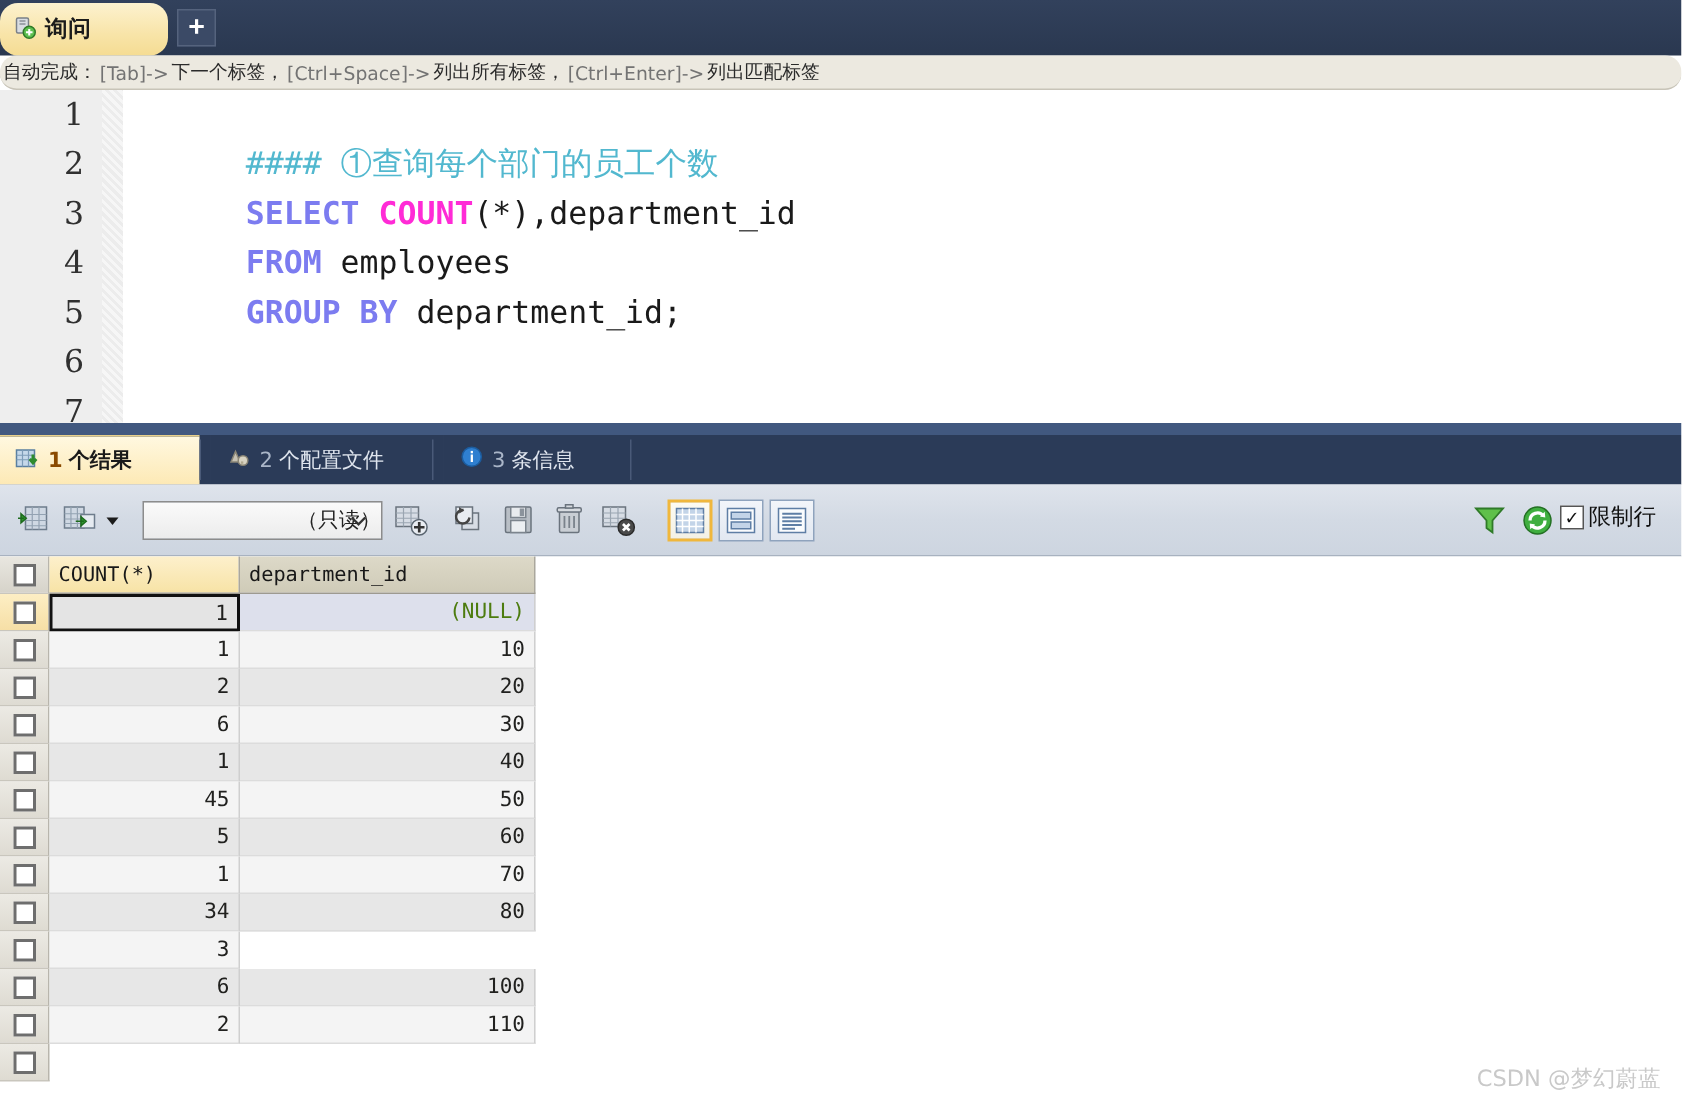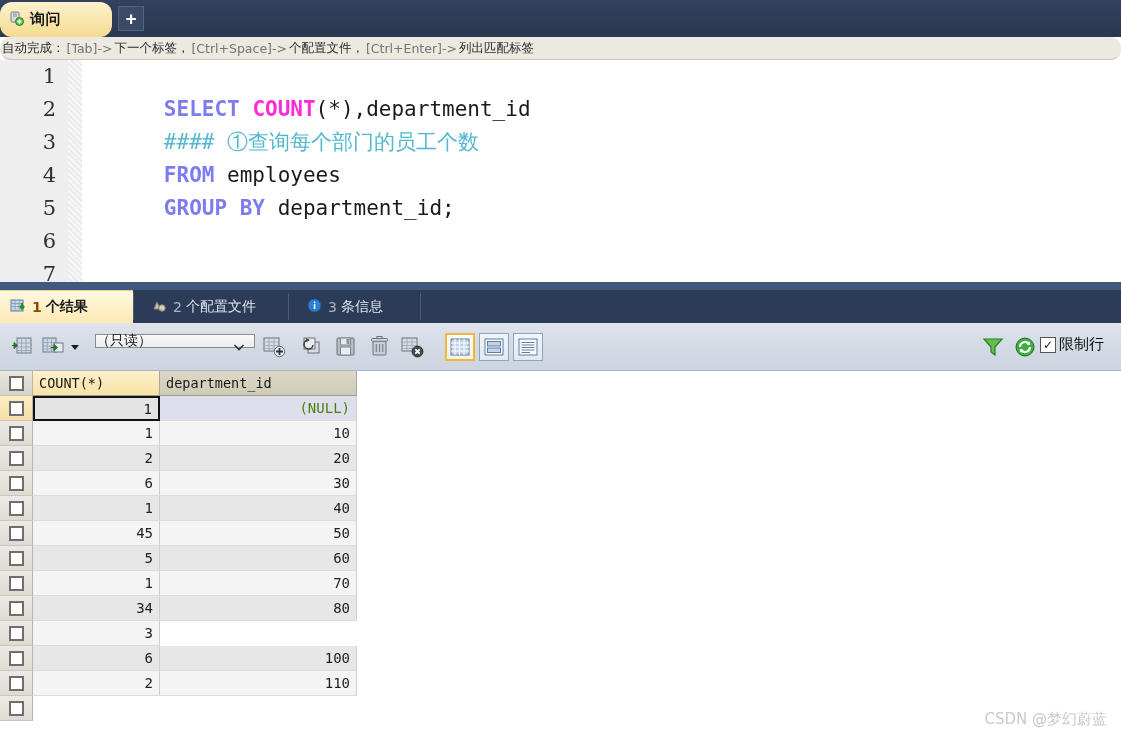--- a/index.html
+++ b/index.html
@@ -192,27 +192,27 @@
     box-sizing: border-box;
   }
   .tb-icon {
     position: absolute;
     top: 334px;
     width: 26px; height: 26px;
   }
   .readonly-select {
     position: absolute;
     left: 95px; top: 334px;
-    width: 160px; height: 14px;
+    width: 160px; height: 26px;
     background: linear-gradient(to bottom, #fafafa 0%, #ececec 100%);
     border: 1px solid #8c8c8c;
     box-sizing: border-box;
     display: flex;
     align-items: center;
-    justify-content: flex-start;
+    justify-content: flex-end;
     font-family: "DejaVu Sans", "Liberation Sans", sans-serif;
     font-size: 14px;
     color: #222;
     position: absolute;
   }
   .readonly-select .chev {
     position: absolute;
     right: 8px; top: 5px;
     font-size: 13px;
     color: #333;
@@ -347,43 +347,43 @@
   <div class="newtab">
     <span>+</span>
   </div>
 </div>
 
 <div class="hintbar">
   <span class="seg">自动完成：</span>
   <span class="seg k">[Tab]-&gt;</span>
   <span class="seg">下一个标签，</span>
   <span class="seg k">[Ctrl+Space]-&gt;</span>
-  <span class="seg">个配置文件，</span>
+  <span class="seg">列出所有标签，</span>
   <span class="seg k">[Ctrl+Enter]-&gt;</span>
   <span class="seg">列出匹配标签</span>
 </div>
 
 <div class="editor">
   <div class="gutter"></div>
   <div class="gutter-sep"></div>
   <div class="lines">
     <div class="lineno">1</div>
     <div class="lineno">2</div>
     <div class="lineno">3</div>
     <div class="lineno">4</div>
     <div class="lineno">5</div>
     <div class="lineno">6</div>
     <div class="lineno">7</div>
   </div>
   <div class="code">
     <div class="cline">
-      <span class="c-kw">SELECT</span><span class="c-plain"> </span><span class="c-fn">COUNT</span><span class="c-plain">(*),department_id</span>
+      <span class="c-comment">#### ①查询每个部门的员工个数</span>
     </div>
     <div class="cline">
-      <span class="c-comment">#### ①查询每个部门的员工个数</span>
+      <span class="c-kw">SELECT</span><span class="c-plain"> </span><span class="c-fn">COUNT</span><span class="c-plain">(*),department_id</span>
     </div>
     <div class="cline">
       <span class="c-kw">FROM</span><span class="c-plain"> employees</span>
     </div>
     <div class="cline">
       <span class="c-kw">GROUP BY</span><span class="c-plain"> department_id;</span>
     </div>
     <div class="cline"></div>
     <div class="cline"></div>
     <div class="cline"></div>

